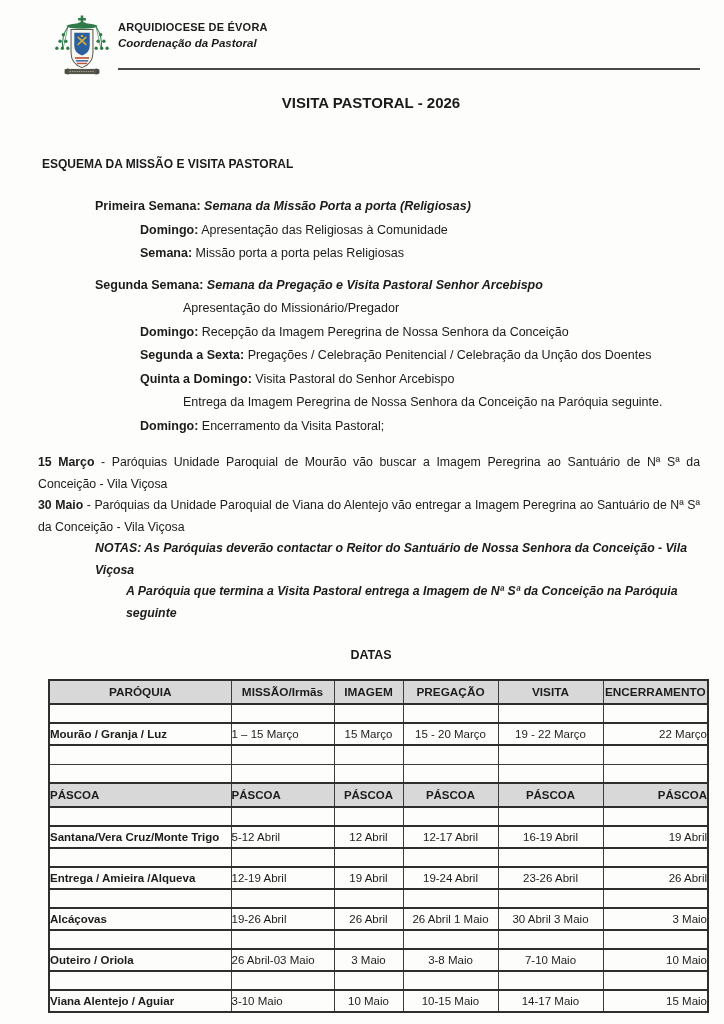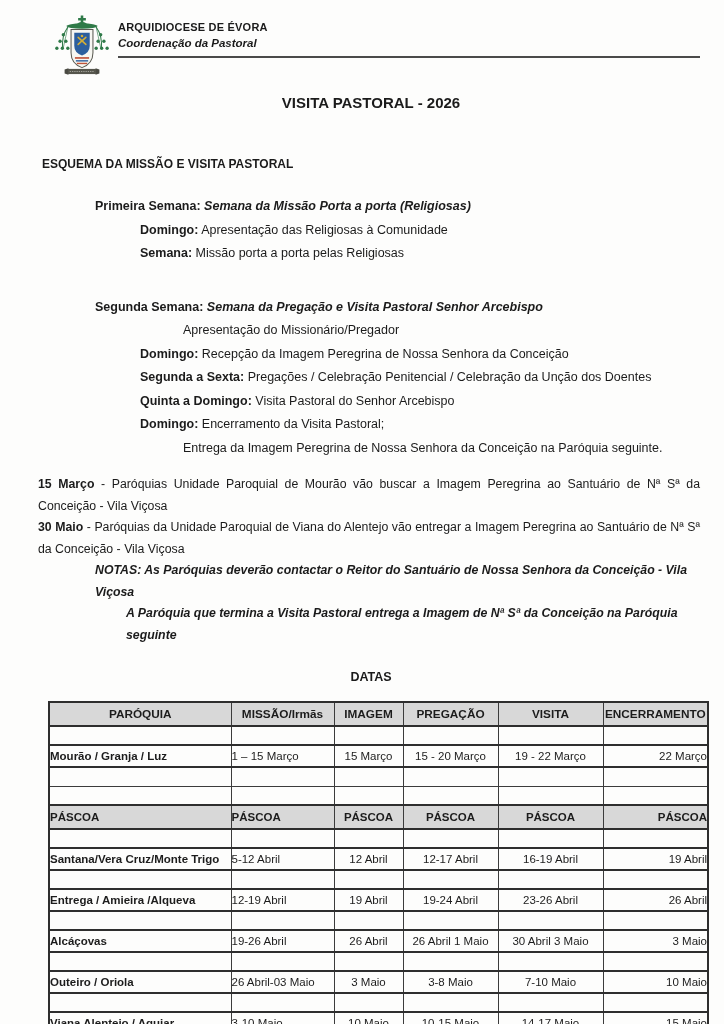--- a/index.html
+++ b/index.html
@@ -9,31 +9,31 @@
     background:#fdfdfc;
     font-family:"Liberation Sans","DejaVu Sans",sans-serif;
     color:#1b1b1b;
     overflow:hidden;
   }
   .page { padding:14px 24px 0 42px; }
 
   
   .doc-header { display:flex; align-items:flex-start; }
   .logo { width:58px; height:66px; flex:0 0 58px; margin-left:11px; }
-  .htext { flex:1; margin-left:7px; padding-top:7px; padding-bottom:7px; border-bottom:2px solid #4a4a4a; }
+  .htext { flex:1; margin-left:7px; padding-top:7px; padding-bottom:19px; border-bottom:2px solid #4a4a4a; }
   .org { font-size:11px; font-weight:bold; letter-spacing:0.2px; }
   .dept { font-size:11.5px; font-weight:bold; font-style:italic; margin-top:4px; }
 
   
   .title { text-align:center; font-size:15px; font-weight:bold; margin:14px 0 0 0; }
   .section-heading { font-size:12px; font-weight:bold; margin:46px 0 0 0; }
 
   
   .week { margin-left:53px; margin-top:24px; font-size:12.5px; line-height:23.5px; }
-  .week2 { margin-top:30px; }
+  .week2 { margin-top:8px; }
   .week p { margin:0; }
   .week-title .b { font-weight:bold; }
   .week-title .bi { font-weight:bold; font-style:italic; }
   .item { padding-left:45px; }
   .item .b { font-weight:bold; }
   .item-cont { padding-left:88px; }
 
   
   .body-par { font-size:12.3px; line-height:21.5px; text-align:justify; margin:14px 0 0 -4px; }
   .body-par .b { font-weight:bold; }
@@ -138,22 +138,22 @@
     <p class="item"><span class="b">Domingo:</span> <span>Apresentação das Religiosas à Comunidade</span></p>
     <p class="item"><span class="b">Semana:</span> <span>Missão porta a porta pelas Religiosas</span></p>
   </div>
 
   <div class="week week2">
     <p class="week-title"><span class="b">Segunda Semana:</span> <span class="bi">Semana da Pregação e Visita Pastoral Senhor Arcebispo</span></p>
     <p class="item item-cont"><span>Apresentação do Missionário/Pregador</span></p>
     <p class="item"><span class="b">Domingo:</span> <span>Recepção da Imagem Peregrina de Nossa Senhora da Conceição</span></p>
     <p class="item"><span class="b">Segunda a Sexta:</span> <span>Pregações / Celebração Penitencial / Celebração da Unção dos Doentes</span></p>
     <p class="item"><span class="b">Quinta a Domingo:</span> <span>Visita Pastoral do Senhor Arcebispo</span></p>
+    <p class="item item-cont"><span>Entrega da Imagem Peregrina de Nossa Senhora da Conceição na Paróquia seguinte.</span></p>
     <p class="item"><span class="b">Domingo:</span> <span>Encerramento da Visita Pastoral;</span></p>
-    <p class="item item-cont"><span>Entrega da Imagem Peregrina de Nossa Senhora da Conceição na Paróquia seguinte.</span></p>
   </div>
 
   <p class="body-par"><span class="b">15 Março</span><span> - Paróquias Unidade Paroquial de Mourão vão buscar a Imagem Peregrina ao Santuário de Nª Sª da Conceição - Vila Viçosa</span><br><span class="b">30 Maio</span><span> - Paróquias da Unidade Paroquial de Viana do Alentejo vão entregar a Imagem Peregrina ao Santuário de Nª Sª da Conceição - Vila Viçosa</span></p>
 
   <div class="notas">
     <p><span>NOTAS:</span> <span>As Paróquias deverão contactar o Reitor do Santuário de Nossa Senhora da Conceição - Vila Viçosa</span></p>
     <p class="nota2"><span>A Paróquia que termina a Visita Pastoral entrega a Imagem de Nª Sª da Conceição na Paróquia seguinte</span></p>
   </div>
 
   <h3 class="datas-heading">DATAS</h3>

